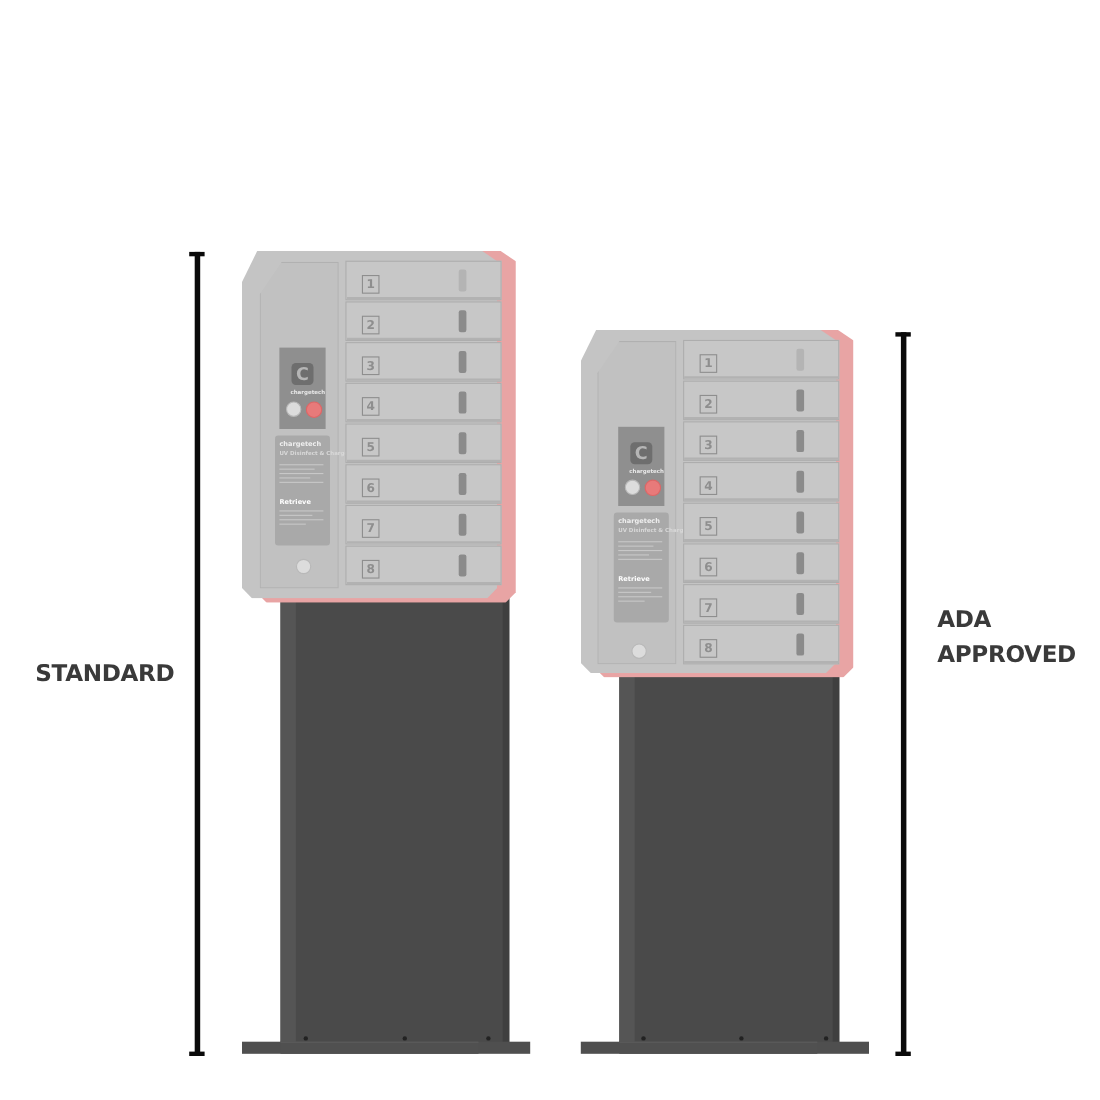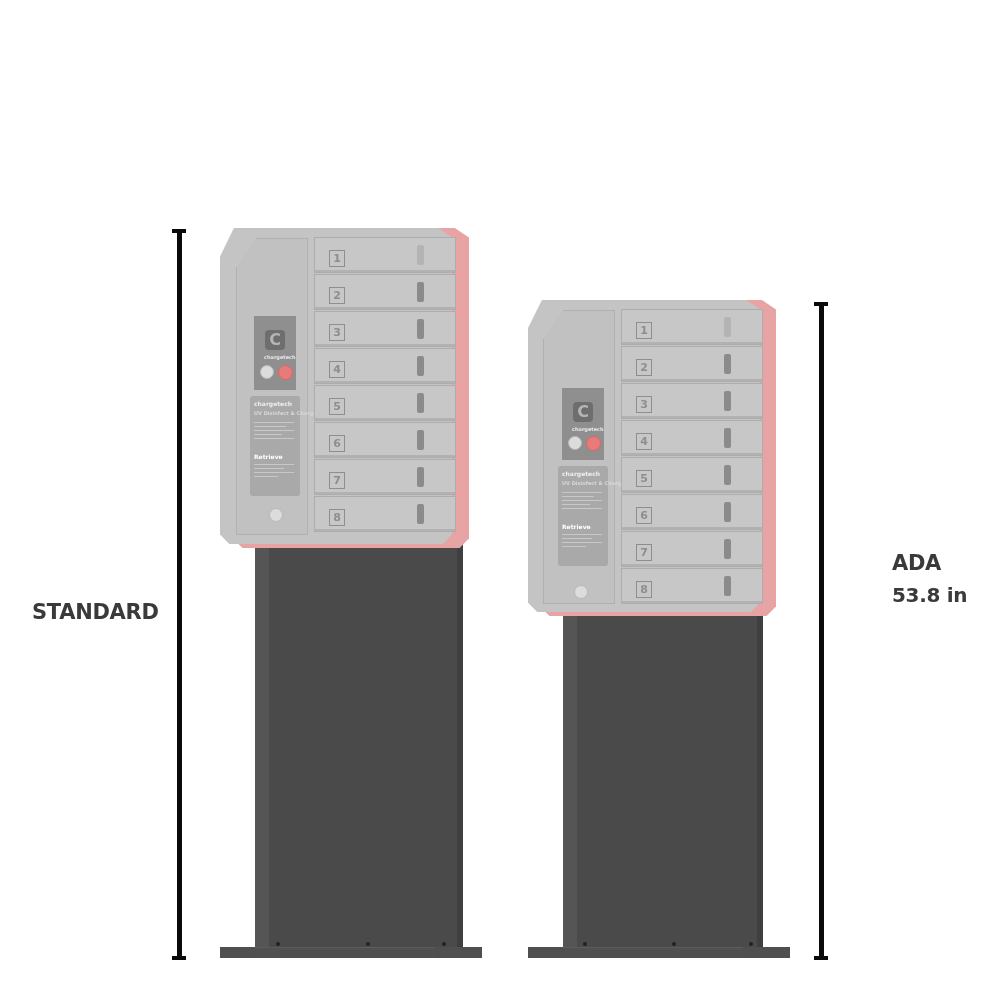--- a/index.html
+++ b/index.html
@@ -43,23 +43,23 @@
 <div class="label" style="left:32px;top:596px;">
   <div>STANDARD</div>
 </div>
 
 <div>
   <div class="dimcap" style="left:814px;top:302px;"></div>
   <div class="dimbar" style="left:819px;top:302px;height:658px;"></div>
   <div class="dimcap" style="left:814px;top:956px;"></div>
 </div>
 
-<div class="label" style="left:852px;top:547px;margin-left:40px;">
+<div class="label" style="left:852px;top:547px;">
   <div>ADA</div>
-  <div style="font-size:20px;">53.8 in</div>
+  <div>APPROVED</div>
 </div>
 
 <div class="kiosk" style="left:220px;top:228px;width:262px;height:732px;">
 
   <div class="post" style="left:35px;top:315px;width:208px;height:405px;">
     <div class="post-side" style="left:0;top:0;width:14px;height:100%;"></div>
     <div class="post-side" style="right:0;top:0;width:6px;height:100%;background:#3f3f3f;"></div>
   </div>
   <div class="bolt" style="left:56px;top:714px;"></div>
   <div class="bolt" style="left:146px;top:714px;"></div>

